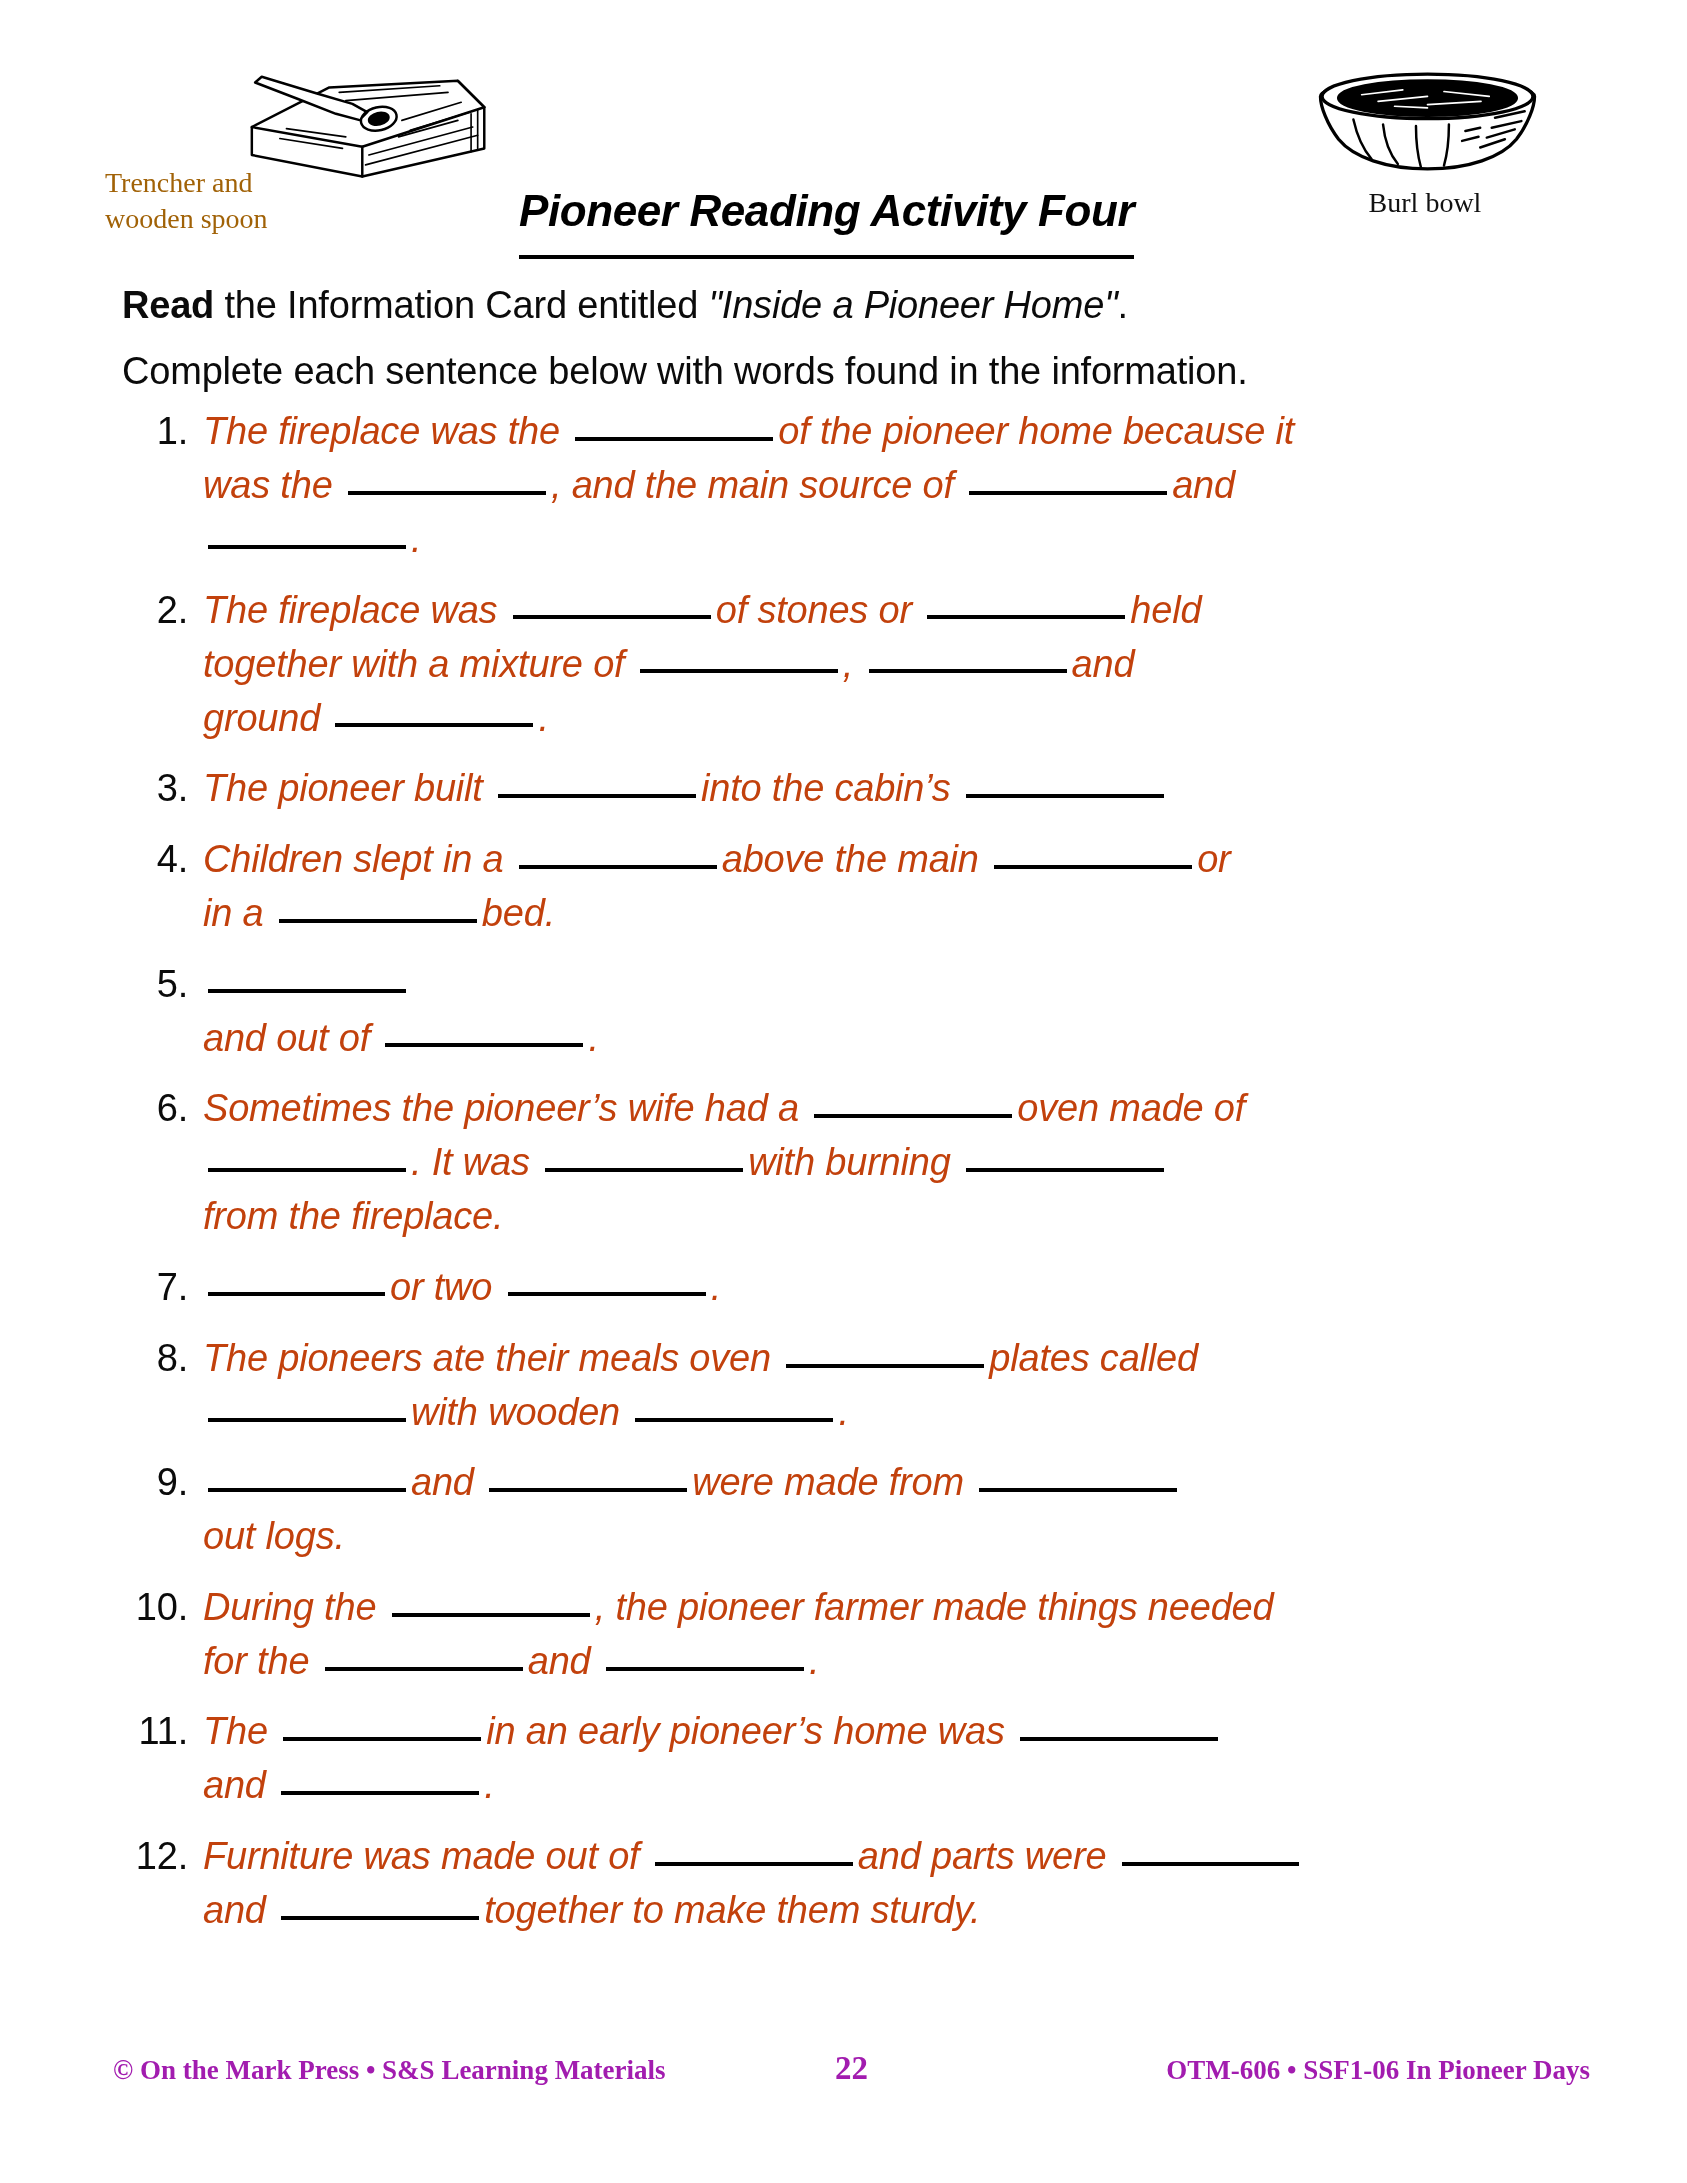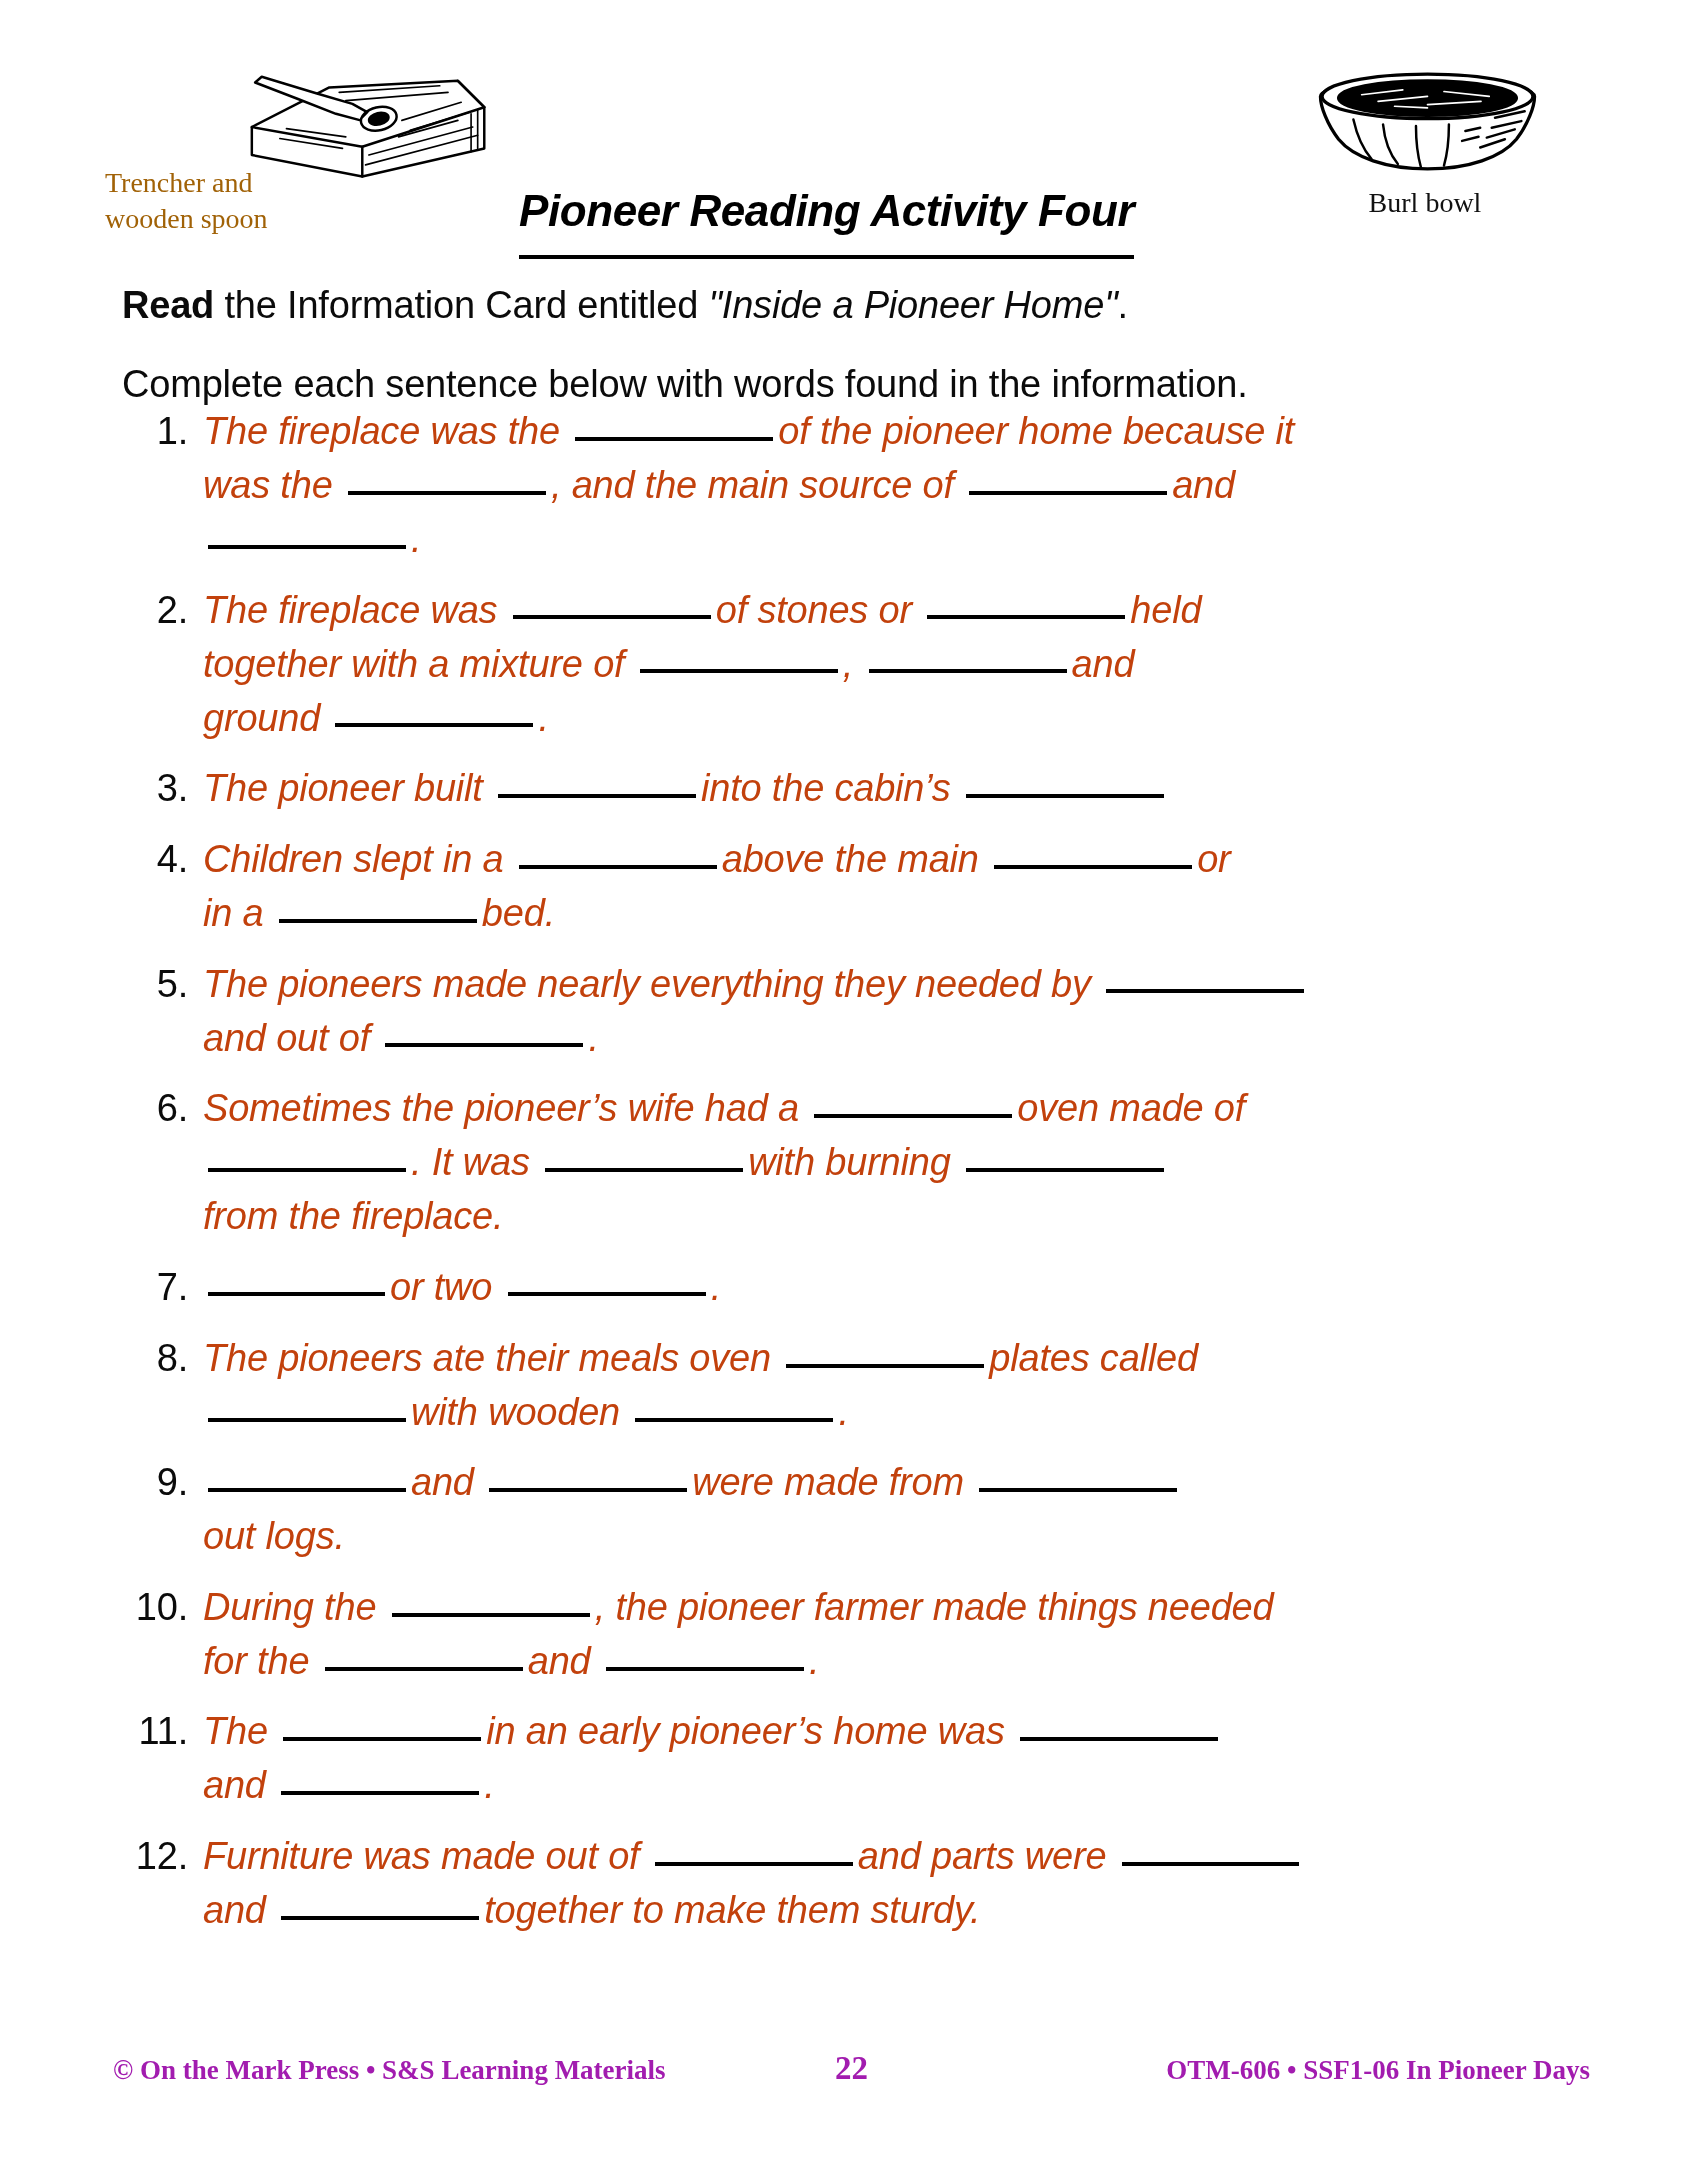--- a/index.html
+++ b/index.html
@@ -106,21 +106,21 @@
     top: 278px;
     width: 1483px;
   }
   .instr-line {
     font-size: 38px;
     line-height: 1.46;
     letter-spacing: -0.2px;
     color: #0b0b0b;
     white-space: nowrap;
   }
-  .instr-line.second { margin-top: 24px; }
+  .instr-line.second { margin-top: 11px; }
   .bold { font-weight: 700; }
   .ital { font-style: italic; }
 
   
   .qlist {
     position: absolute;
     left: 124px;
     top: 404px;
     width: 1508px;
   }
@@ -289,21 +289,21 @@
       <div class="qitem">
         <div class="qnum">4.</div>
         <div class="qbody">
           <div class="qline"><span>Children slept in a</span> <span class="blank b-xl"></span><span>above the main</span> <span class="blank b-xl"></span><span>or</span> </div>
           <div class="qline"><span>in a</span> <span class="blank b-xl"></span><span>bed.</span> </div>
         </div>
       </div>
       <div class="qitem">
         <div class="qnum">5.</div>
         <div class="qbody">
-          <div class="qline"><span>The pioneers made nearly everything they needed by</span> <span class="blank b-xl"></span></div>
+          <div class="qline"> <span class="blank b-xl"></span></div>
           <div class="qline"><span>and out of</span> <span class="blank b-xl"></span><span>.</span> </div>
         </div>
       </div>
       <div class="qitem">
         <div class="qnum">6.</div>
         <div class="qbody">
           <div class="qline"><span>Sometimes the pioneer’s wife had a</span> <span class="blank b-xl"></span><span>oven  made of</span> </div>
           <div class="qline"><span class="blank b-xl"></span><span>. It was</span> <span class="blank b-xl"></span><span>with burning</span> <span class="blank b-xl"></span></div>
           <div class="qline"><span>from the fireplace.</span> </div>
         </div>

